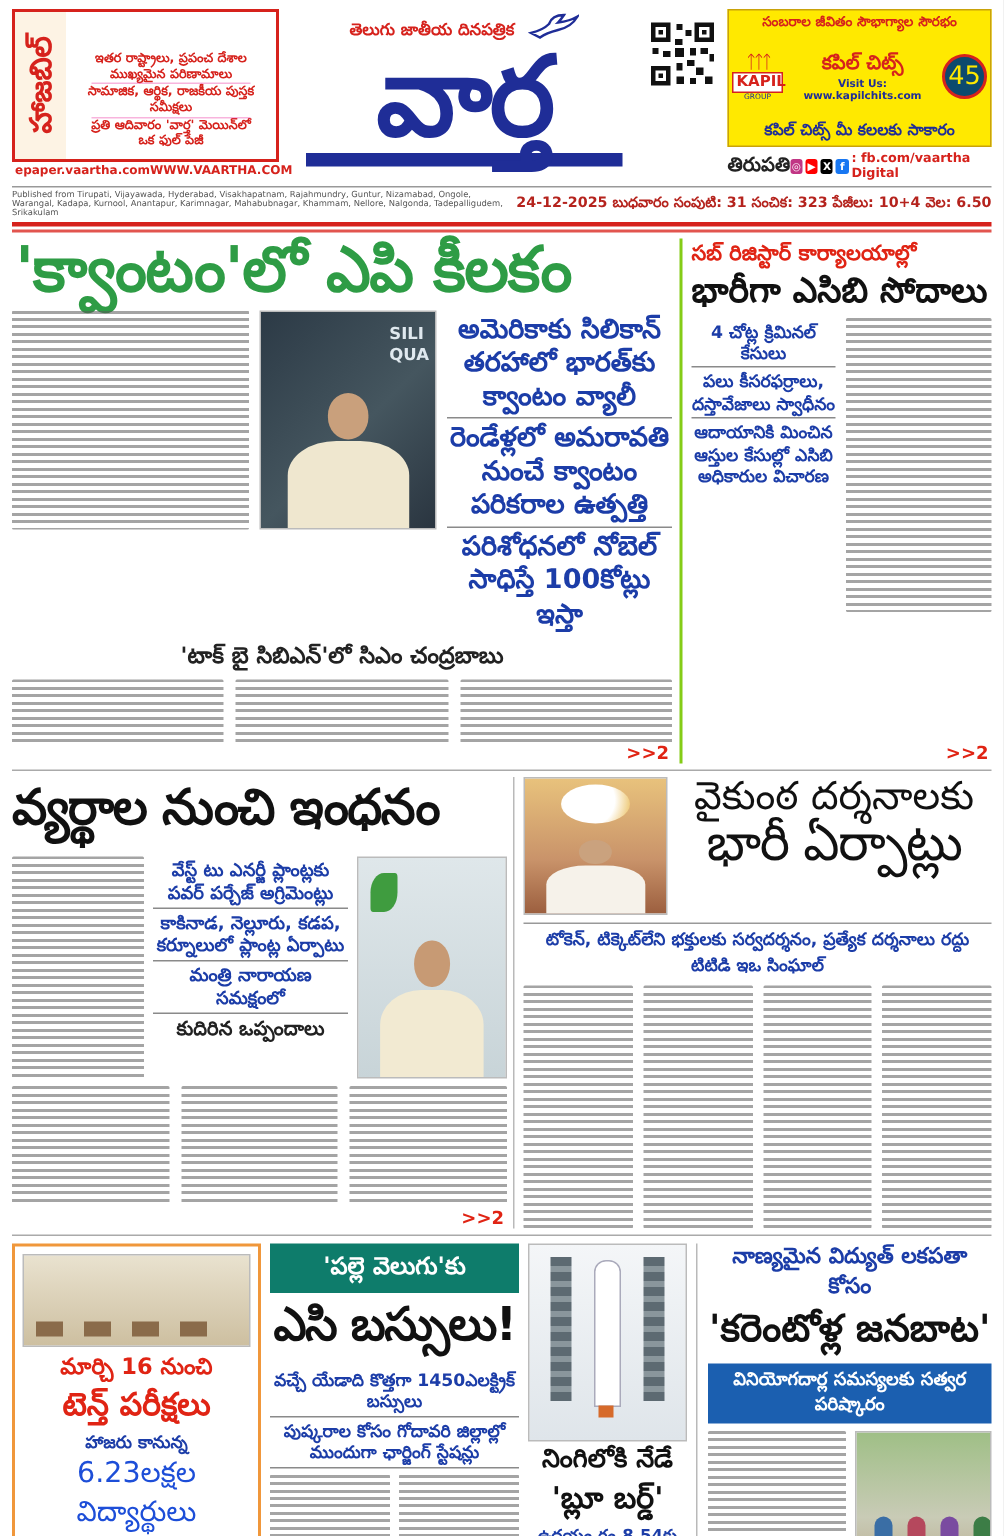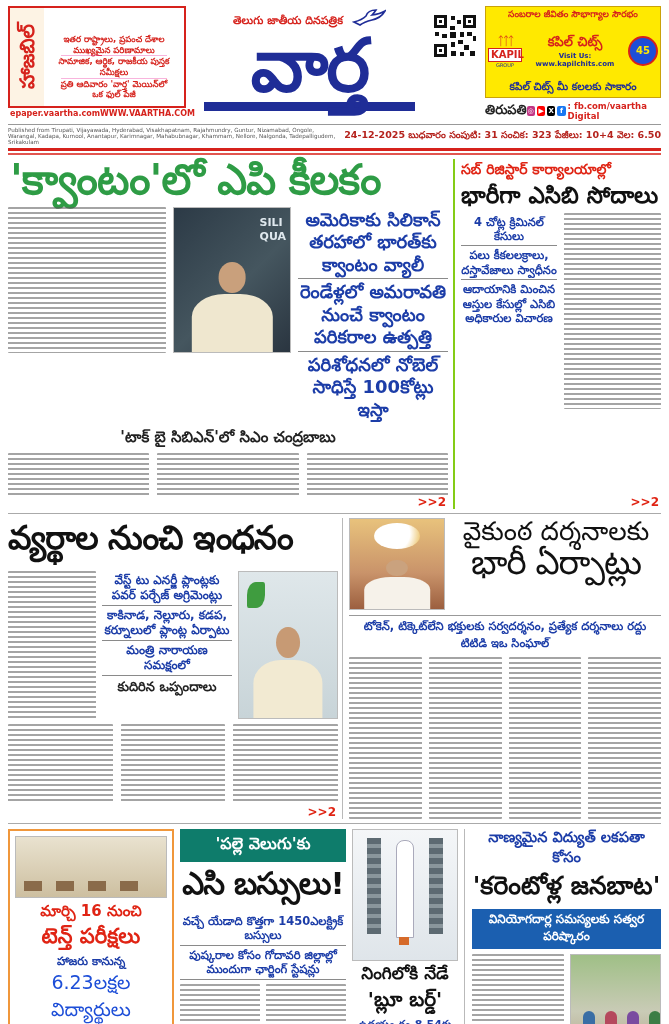--- a/index.html
+++ b/index.html
@@ -38,22 +38,22 @@
       display:flex;flex-direction:column;justify-content:space-between;padding:2px;}
   .kapil .top{color:#d6221c;font-size:9px;font-weight:bold;text-align:center;}
   .kapil .mid{display:flex;align-items:center;gap:4px;}
   .kapil .logo{width:34px;text-align:center;}
   .kapil .figures{color:#d6221c;font-size:12px;letter-spacing:-2px;}
   .kapil .kbrand{background:#fff;color:#d6221c;font-weight:bold;font-size:10px;line-height:1;
       border:1px solid #d6221c;padding:1px 2px;}
   .kapil .ksub{font-size:5px;color:#1f2d97;}
   .kapil .name{color:#d6221c;font-weight:bold;font-size:13px;}
   .kapil .visit{font-size:7px;color:#1f2d97;font-weight:bold;}
-  .badge45{width:26px;height:26px;border-radius:50%;background:#1d4ed8;color:#ffe900;font-weight:bold;
-      font-size:10px;display:flex;align-items:center;justify-content:center;border:2px solid #d6221c;}
+  .badge45{width:26px;height:26px;border-radius:50%;background:#0c4a6e;color:#ffe900;font-weight:normal;
+      font-size:17px;display:flex;align-items:center;justify-content:center;border:2px solid #d6221c;}
   .kapil .bottom{color:#1f2d97;font-size:10.5px;font-weight:bold;text-align:center;}
   .edition-row{display:flex;align-items:center;justify-content:space-between;font-size:10px;}
   .edition{font-weight:bold;color:#222;font-size:13px;}
   .social{display:flex;align-items:center;gap:2px;}
   .sico{width:10px;height:10px;border-radius:2px;display:inline-flex;align-items:center;justify-content:center;
       color:#fff;font-size:7px;font-weight:bold;}
   .social-label{color:#d6221c;font-size:8.5px;font-weight:bold;}
   .pub-row{display:flex;align-items:center;border-top:1px solid #999;margin-top:3px;padding-top:2px;gap:8px;}
   .cities{flex:1;font-size:5.6px;color:#555;}
   .dateline{font-size:9.5px;font-weight:bold;color:#b5231d;white-space:nowrap;}
@@ -279,21 +279,21 @@
       </div>
       <span class="jump">&gt;&gt;2</span>
     </article>
 
     <article class="acb rel">
       <div class="kick-red">సబ్ రిజిస్టార్ కార్యాలయాల్లో</div>
       <h2 class="acb-head">భారీగా ఎసిబి సోదాలు</h2>
       <div class="acb-cols">
         <div class="acb-subs">
           <div class="bsub">4 చోట్ల క్రిమినల్ కేసులు</div>
-          <div class="bsub">పలు కీకలలక్రాలు, దస్తావేజాలు స్వాధీనం</div>
+          <div class="bsub">పలు కీసరఫర్రాలు, దస్తావేజాలు స్వాధీనం</div>
           <div class="bsub">ఆదాయానికి మించిన ఆస్తుల కేసుల్లో ఎసిబి అధికారుల విచారణ</div>
         </div>
         <div class="gk acb-gk"></div>
       </div>
       <span class="jump">&gt;&gt;2</span>
     </article>
   </div>
 
   <div class="sectionB">
     <article class="waste rel">

